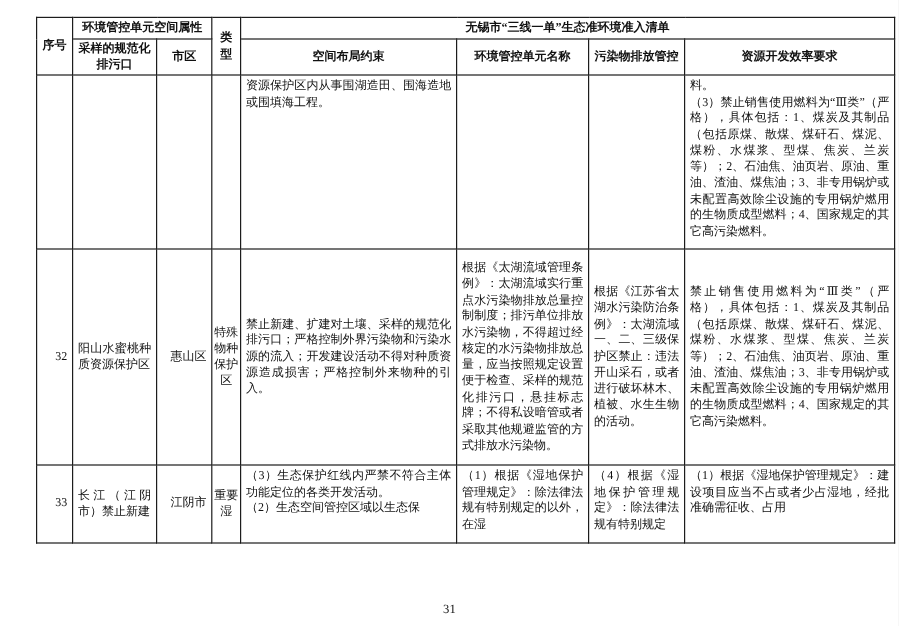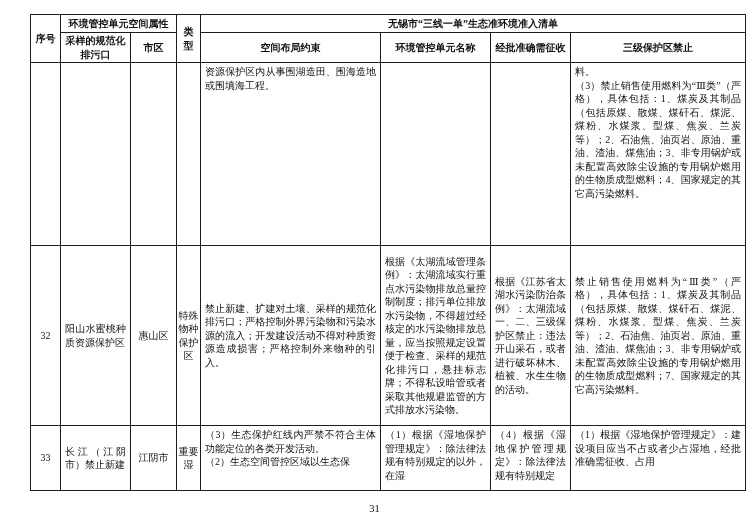--- a/index.html
+++ b/index.html
@@ -26,31 +26,31 @@
     overflow:hidden;
     word-break:break-all;
   }
   .reg th{
     font-weight:bold;
     text-align:center;
     padding:1px 2px;
   }
   tr.h1{height:18px;}
   tr.h2{height:30px;}
-  tr.r-cont{height:183px;}
+  tr.r-cont{height:145px;}
   tr.r-32{height:180px;}
   tr.r-33{height:65px;}
   tr.r-cont td{vertical-align:top;}
   tr.r-33 td{vertical-align:top;}
   tr.r-33 td.mid{vertical-align:middle;}
   td.txt .celltext{
     text-align:justify;
     white-space:pre-line;
   }
-  td.center{text-align:center;}
+  td.center{text-align:right;}
   td.name .celltext{text-align:justify;white-space:pre-line;font-family:Liberation Serif, serif;}
   td.vtype{text-align:center;padding:2px 1px;margin-left:36px;}
   .pageno{
     position:absolute;
     left:0;right:0;bottom:8px;
     text-align:center;
     font-size:10.5px;
     margin-top:19px;
   }
 </style>
@@ -75,22 +75,22 @@
         <th rowspan="2">序号</th>
         <th colspan="2">环境管控单元空间属性</th>
         <th rowspan="2">类型</th>
         <th colspan="4">无锡市“三线一单”生态准环境准入清单</th>
       </tr>
       <tr class="h2">
         <th>采样的规范化排污口</th>
         <th>市区</th>
         <th>空间布局约束</th>
         <th>环境管控单元名称</th>
-        <th>经批准确需征收</th>
-        <th>三级保护区禁止</th>
+        <th>污染物排放管控</th>
+        <th>资源开发效率要求</th>
       </tr>
     </thead>
     <tbody>
       <tr class="r-cont">
         <td class="center">
             <div class="celltext"></div>
           </td>
         <td class="name">
             <div class="celltext"></div>
           </td>
@@ -130,21 +130,21 @@
         <td class="txt">
             <div class="celltext">禁止新建、扩建对土壤、采样的规范化排污口；严格控制外界污染物和污染水源的流入；开发建设活动不得对种质资源造成损害；严格控制外来物种的引入。</div>
           </td>
         <td class="txt">
             <div class="celltext">根据《太湖流域管理条例》：太湖流域实行重点水污染物排放总量控制制度；排污单位排放水污染物，不得超过经核定的水污染物排放总量，应当按照规定设置便于检查、采样的规范化排污口，悬挂标志牌；不得私设暗管或者采取其他规避监管的方式排放水污染物。</div>
           </td>
         <td class="txt">
             <div class="celltext">根据《江苏省太湖水污染防治条例》：太湖流域一、二、三级保护区禁止：违法开山采石，或者进行破坏林木、植被、水生生物的活动。</div>
           </td>
         <td class="txt">
-            <div class="celltext">禁止销售使用燃料为“Ⅲ类”（严格），具体包括：1、煤炭及其制品（包括原煤、散煤、煤矸石、煤泥、煤粉、水煤浆、型煤、焦炭、兰炭等）；2、石油焦、油页岩、原油、重油、渣油、煤焦油；3、非专用锅炉或未配置高效除尘设施的专用锅炉燃用的生物质成型燃料；7、国家规定的其它高污染燃料。</div>
+            <div class="celltext">禁止销售使用燃料为“Ⅲ类”（严格），具体包括：1、煤炭及其制品（包括原煤、散煤、煤矸石、煤泥、煤粉、水煤浆、型煤、焦炭、兰炭等）；2、石油焦、油页岩、原油、重油、渣油、煤焦油；3、非专用锅炉或未配置高效除尘设施的专用锅炉燃用的生物质成型燃料；4、国家规定的其它高污染燃料。</div>
           </td>
       </tr>
       <tr class="r-33">
         <td class="center mid">
             <div class="celltext">33</div>
           </td>
         <td class="name mid">
             <div class="celltext">长江（江阴市）禁止新建</div>
           </td>
         <td class="center mid">

